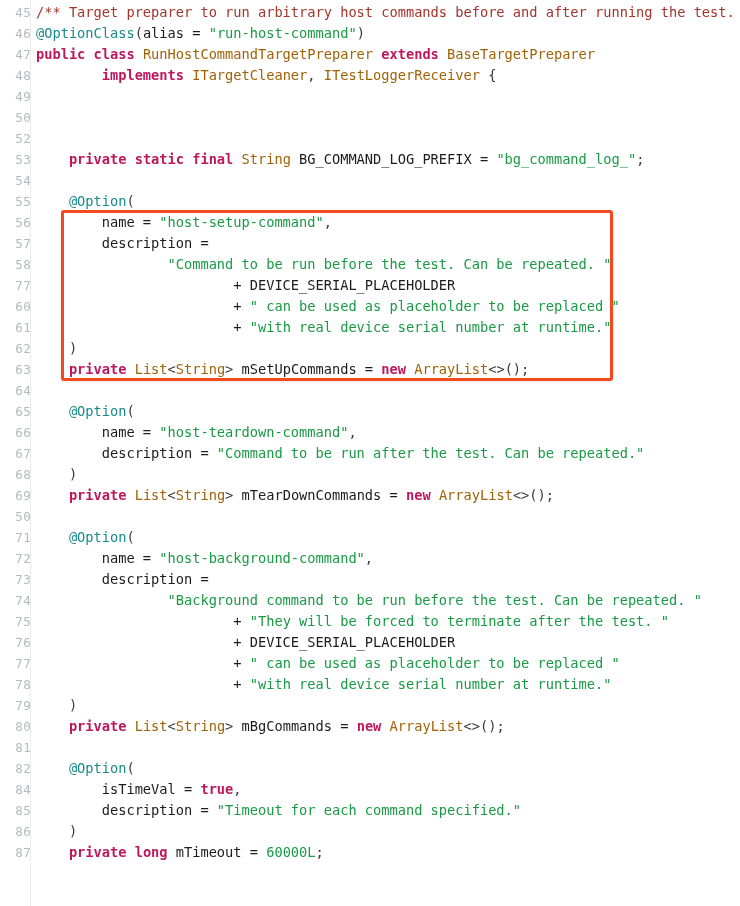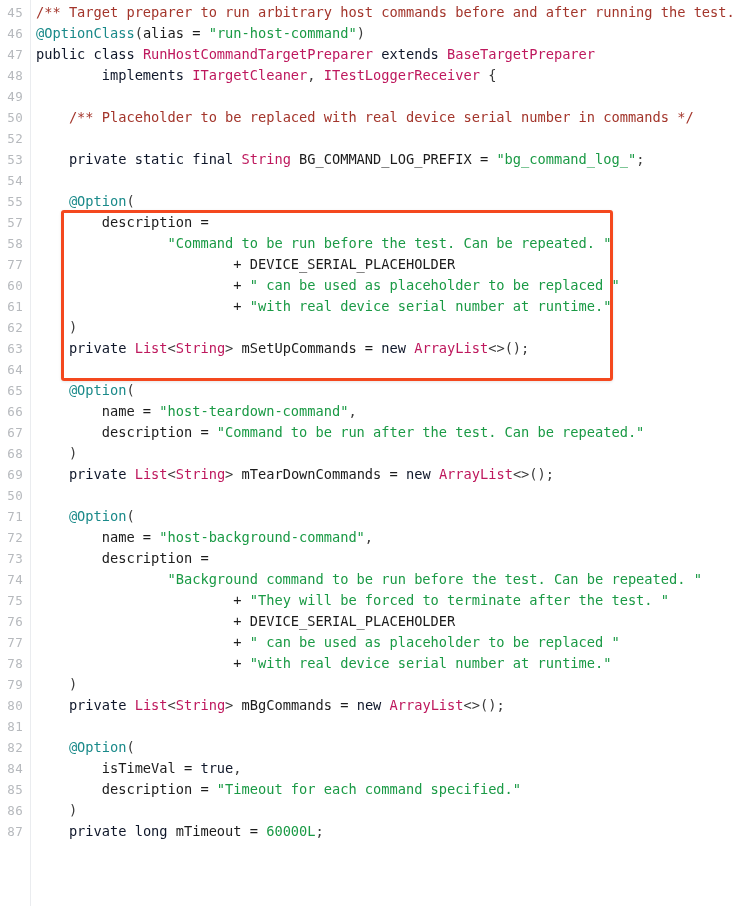--- a/index.html
+++ b/index.html
@@ -34,21 +34,21 @@
     width: 740px;
   }
   .code-line {
     position: relative;
     height: 21px;
     line-height: 21px;
     white-space: pre;
   }
   .ln {
     position: absolute;
-    left: 0;
+    left: 8px;
     top: 0;
     width: 23px;
     text-align: right;
     color: #b6b9bd;
     font-size: 12.5px;
     font-family: "DejaVu Sans Mono", "Liberation Mono", monospace;
     letter-spacing: 0.3px;
     user-select: none;
   }
   .src {
@@ -56,22 +56,22 @@
     left: 36px;
     top: 0;
     font-size: 13.7px;
     letter-spacing: -0.02px;
     color: #24292e;
     font-family: "DejaVu Sans Mono", "Liberation Mono", monospace;
   }
 
   
   .t-cmt  { color: #a3352b; }
-  .t-kw   { color: #0f172a; font-weight: 400; margin-top: 30px; }
-  .t-type { color: #be185d; text-align: right; }
+  .t-kw   { color: #be185d; font-weight: 700; margin-top: 30px; }
+  .t-type { color: #a16207; text-align: right; }
   .t-str  { color: #1a9a45; }
   .t-ann  { color: #1a8a8a; }
   .t-pln  { color: #1c1c1c; }
   .t-num  { color: #1a9a45; margin-top: 34px; }
   .t-punc { color: #3a3a3a; }
 
   .highlight-box {
     position: absolute;
     left: 61px;
     top: 210px;
@@ -89,25 +89,26 @@
 <body>
 
 <div id="code-viewer">
   <div class="gutter-rule"></div>
   <div class="code-lines">
       <div class="code-line"><span class="ln">45</span><span class="src"><span class="t-cmt">/** Target preparer to run arbitrary host commands before and after running the test. */</span></span></div>
       <div class="code-line"><span class="ln">46</span><span class="src"><span class="t-ann">@OptionClass</span><span class="t-punc">(</span><span class="t-pln">alias = </span><span class="t-str">"run-host-command"</span><span class="t-punc">)</span></span></div>
       <div class="code-line"><span class="ln">47</span><span class="src"><span class="t-kw">public class </span><span class="t-type">RunHostCommandTargetPreparer</span><span class="t-kw"> extends </span><span class="t-type">BaseTargetPreparer</span></span></div>
       <div class="code-line"><span class="ln">48</span><span class="src"><span class="t-pln">        </span><span class="t-kw">implements </span><span class="t-type">ITargetCleaner</span><span class="t-punc">, </span><span class="t-type">ITestLoggerReceiver</span><span class="t-punc"> {</span></span></div>
       <div class="code-line"><span class="ln">49</span><span class="src"></span></div>
-      <div class="code-line"><span class="ln">50</span><span class="src"><span class="t-pln">    </span><span class="t-cmt">/** Placeholder to be replaced with real device serial number in commands */</span></span></div>
+      <div class="code-line"><span class="ln">50</span></div>
       <div class="code-line"><span class="ln">52</span><span class="src"></span></div>
       <div class="code-line"><span class="ln">53</span><span class="src"><span class="t-pln">    </span><span class="t-kw">private static final </span><span class="t-type">String</span><span class="t-pln"> BG_COMMAND_LOG_PREFIX = </span><span class="t-str">"bg_command_log_"</span><span class="t-punc">;</span></span></div>
       <div class="code-line"><span class="ln">54</span><span class="src"></span></div>
       <div class="code-line"><span class="ln">55</span><span class="src"><span class="t-pln">    </span><span class="t-ann">@Option</span><span class="t-punc">(</span></span></div>
+      <div class="code-line"><span class="ln">56</span><span class="src"><span class="t-pln">        name = </span><span class="t-str">"host-setup-command"</span><span class="t-punc">,</span></span></div>
       <div class="code-line"><span class="ln">57</span><span class="src"><span class="t-pln">        description =</span></span></div>
       <div class="code-line"><span class="ln">58</span><span class="src"><span class="t-pln">                </span><span class="t-str">"Command to be run before the test. Can be repeated. "</span></span></div>
       <div class="code-line"><span class="ln">77</span><span class="src"><span class="t-pln">                        + DEVICE_SERIAL_PLACEHOLDER</span></span></div>
       <div class="code-line"><span class="ln">60</span><span class="src"><span class="t-pln">                        + </span><span class="t-str">" can be used as placeholder to be replaced "</span></span></div>
       <div class="code-line"><span class="ln">61</span><span class="src"><span class="t-pln">                        + </span><span class="t-str">"with real device serial number at runtime."</span></span></div>
       <div class="code-line"><span class="ln">62</span><span class="src"><span class="t-pln">    </span><span class="t-punc">)</span></span></div>
       <div class="code-line"><span class="ln">63</span><span class="src"><span class="t-pln">    </span><span class="t-kw">private </span><span class="t-type">List</span><span class="t-punc">&lt;</span><span class="t-type">String</span><span class="t-punc">&gt; </span><span class="t-pln">mSetUpCommands = </span><span class="t-kw">new </span><span class="t-type">ArrayList</span><span class="t-punc">&lt;&gt;();</span></span></div>
       <div class="code-line"><span class="ln">64</span><span class="src"></span></div>
       <div class="code-line"><span class="ln">65</span><span class="src"><span class="t-pln">    </span><span class="t-ann">@Option</span><span class="t-punc">(</span></span></div>
       <div class="code-line"><span class="ln">66</span><span class="src"><span class="t-pln">        name = </span><span class="t-str">"host-teardown-command"</span><span class="t-punc">,</span></span></div>

